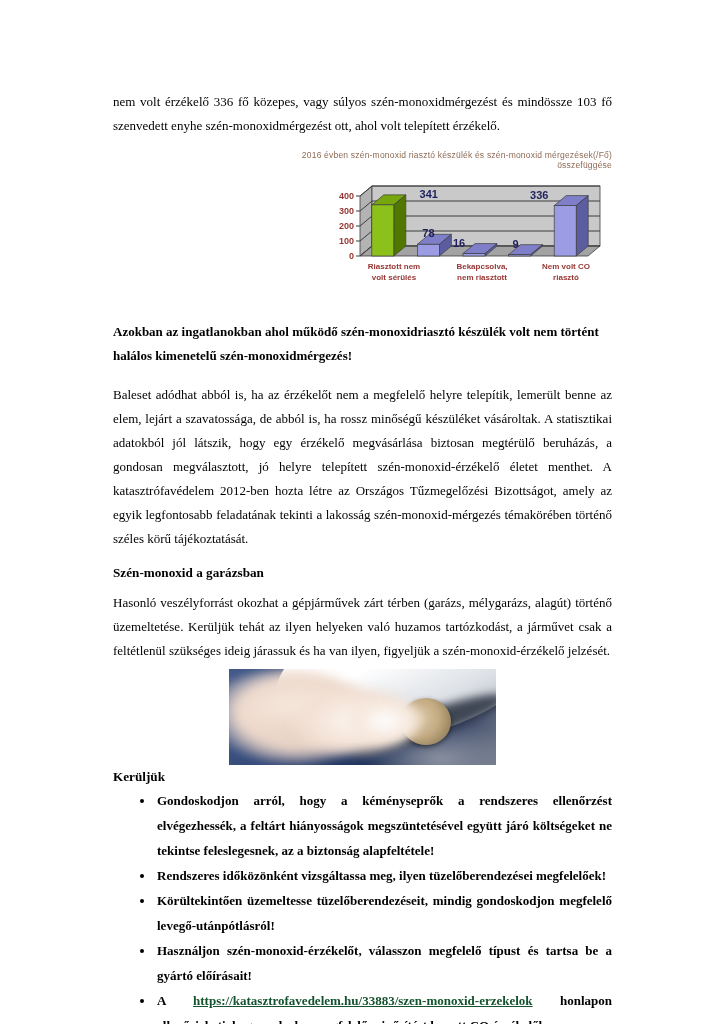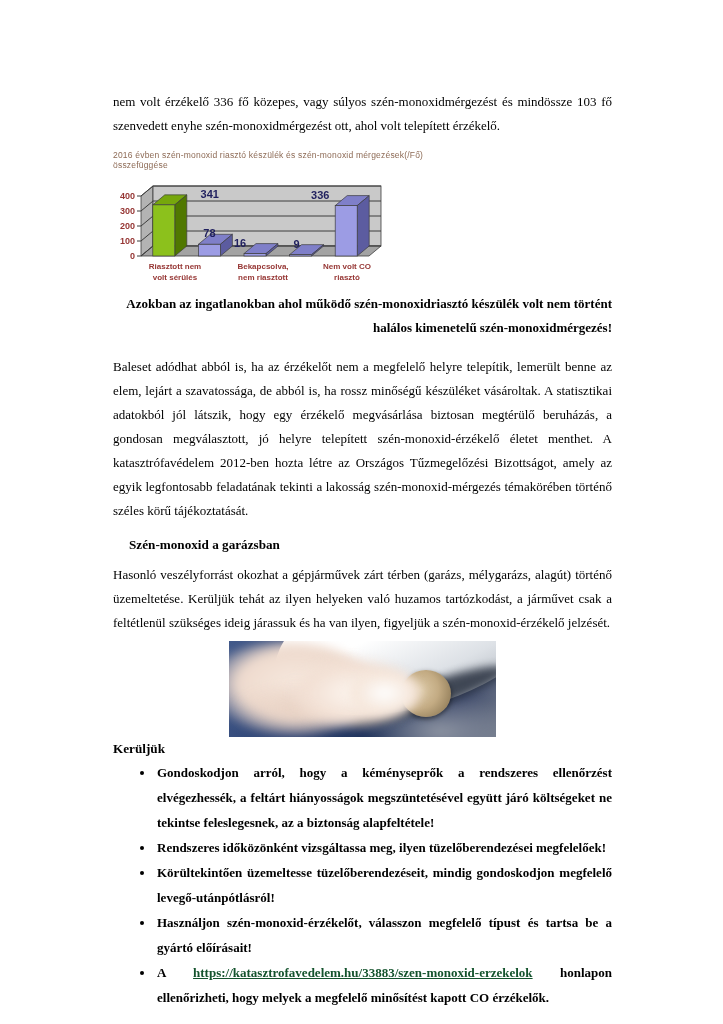--- a/index.html
+++ b/index.html
@@ -1,26 +1,26 @@
 <!DOCTYPE html>
 <html><head>
 <meta charset="utf-8">
 <style>
   html,body{margin:0;padding:0;background:#fff;}
   .page{position:relative;width:723px;height:1024px;background:#ffffff;overflow:hidden;
         font-family:"Liberation Serif",serif;color:#000;}
   .content{position:absolute;left:113px;top:90px;width:499px;}
   p{margin:0;font-size:13px;line-height:24px;text-align:justify;}
-  .highlight{font-weight:bold;text-align:right;margin-top:2px;}
+  .highlight{font-weight:bold;text-align:left;margin-top:30px;}
   .spaced{margin-top:15px;}
-  h3{font-size:13.2px;font-weight:bold;margin:14px 16px 10px;}
+  h3{font-size:13.2px;font-weight:bold;margin:14px 0 10px;}
   .summary-h{margin:4px 0 0;}
 
   
-  .chart{margin:12px 0 0;text-align:left;}
+  .chart{margin:12px 0 0;text-align:right;}
   .chart-title{font-family:"Liberation Sans",sans-serif;font-size:8.5px;line-height:10px;
                color:#8d6a55;letter-spacing:.2px;}
   .chart svg{margin-top:4px;}
 
   
   .photo{position:relative;width:267px;height:96px;margin:6px auto 2px;overflow:hidden;
          background:linear-gradient(115deg,#41598a 0%,#2b4070 35%,#1d3058 62%,#3c486a 82%,#6d7687 100%);}
   .photo div{position:absolute;}
   .road-blur{right:-25px;bottom:-32px;width:160px;height:75px;
              background:radial-gradient(ellipse,#8d94a2 0%,rgba(141,148,162,0) 70%);filter:blur(4px);}

